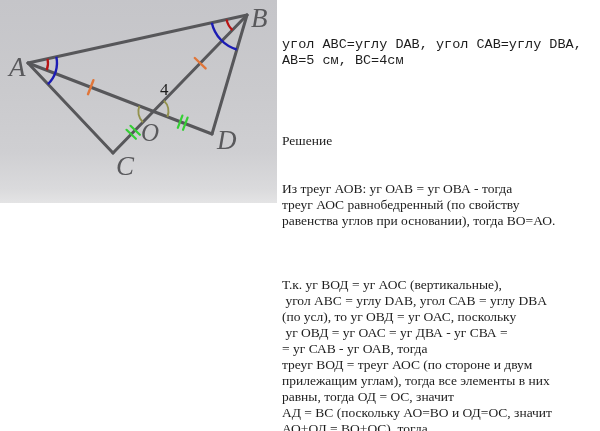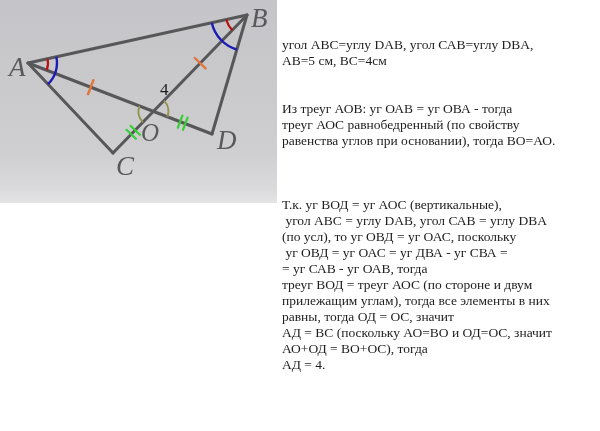--- a/index.html
+++ b/index.html
@@ -31,21 +31,21 @@
     left: 282px;
     top: 0;
     width: 318px;
     padding-top: 5px;
     color: #1d1d1d;
     font-family: "Liberation Serif", serif;
     font-size: 13.5px;
     line-height: 16px;
     white-space: pre;
   }
-  .para-given { margin: 0; }
+  .para-given { margin: 0; font-family: Liberation Mono, monospace; }
   .para-find { margin: 16px 0 0 0; }
   .para-solution-title { margin: 32px 0 0 0; }
   .para-step { margin: 0; font-family: Liberation Serif, serif; }
   .para-step2 { margin: 16px 0 0 0; }
   .vertex-label {
     font-family: "Liberation Serif", serif;
     font-style: italic;
     font-size: 27px;
   }
   .center-label {
@@ -101,20 +101,21 @@
       <text x="217" y="149" class="vertex-label" fill="#59595c">D</text>
       <text x="141" y="141" class="center-label" fill="#59595c">O</text>
 
       <text x="160" y="95" class="len-label" fill="#1c1c1c">4</text>
     </svg>
   </div>
 
   <div class="text-panel">
     <div class="para-given">угол АВС=углу DAB, угол САВ=углу DBA,
 АВ=5 см, ВС=4см</div>
+    <div class="para-solution-title">Решение</div>
     <div class="para-step">Из треуг АОВ: уг ОАВ = уг ОВА - тогда
 треуг АОС равнобедренный (по свойству
 равенства углов при основании), тогда ВО=АО.</div>
     <div class="para-step2">Т.к. уг ВОД = уг АОС (вертикальные),
  угол АВС = углу DAB, угол САВ = углу DBA
 (по усл), то уг ОВД = уг ОАС, поскольку
  уг ОВД = уг ОАС = уг ДВА - уг СВА =
 = уг САВ - уг ОАВ, тогда
 треуг ВОД = треуг АОС (по стороне и двум
 прилежащим углам), тогда все элементы в них

